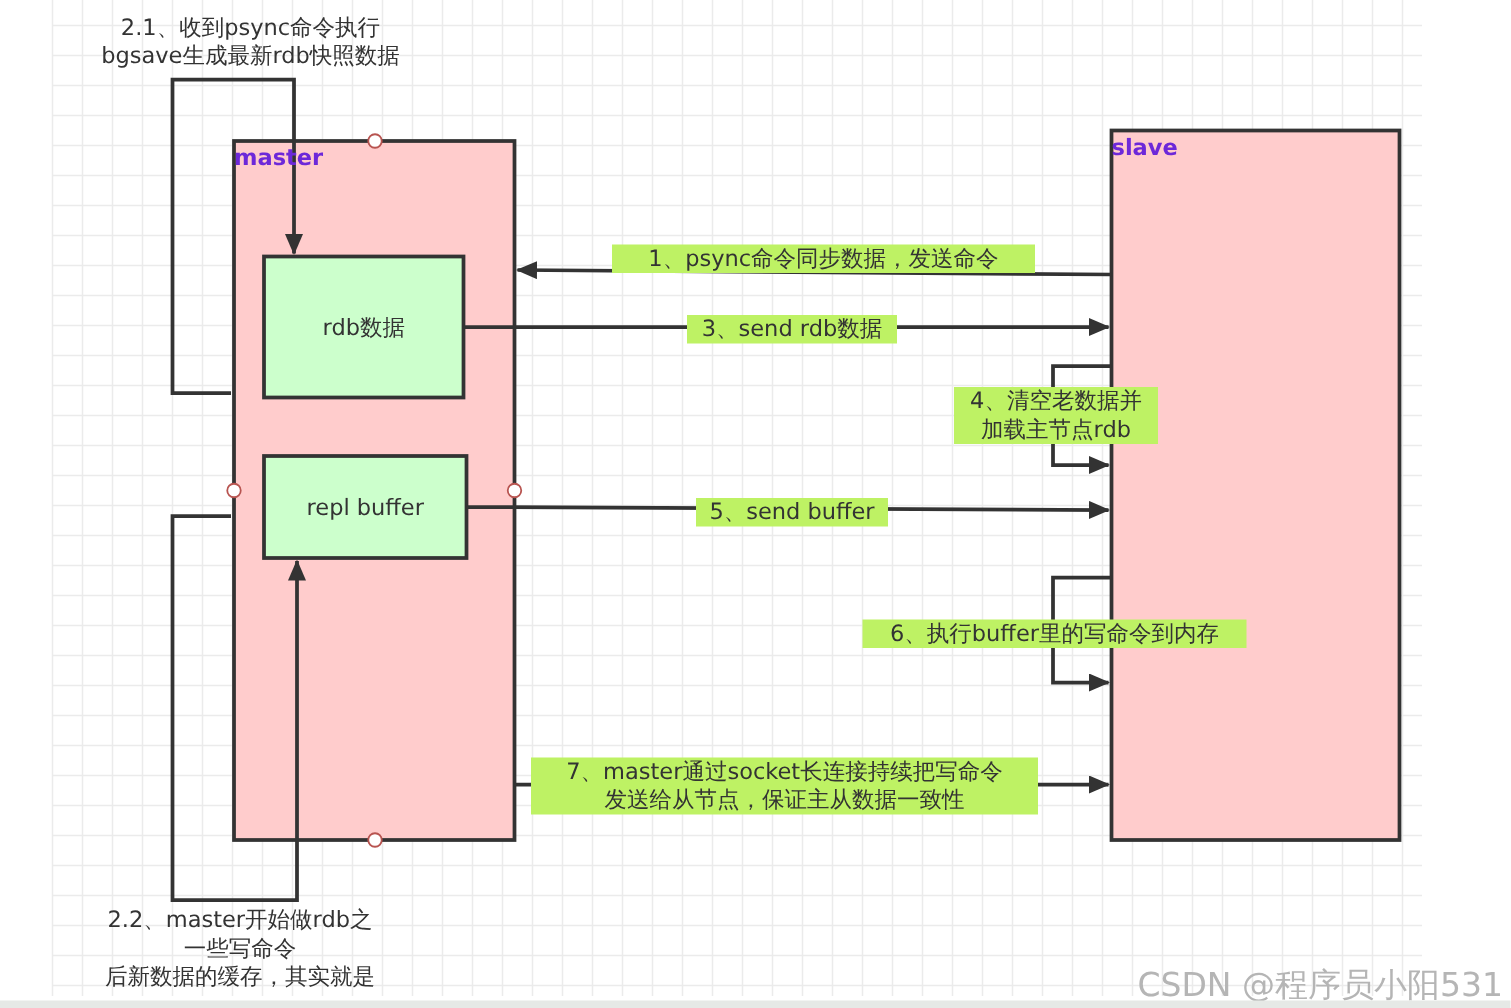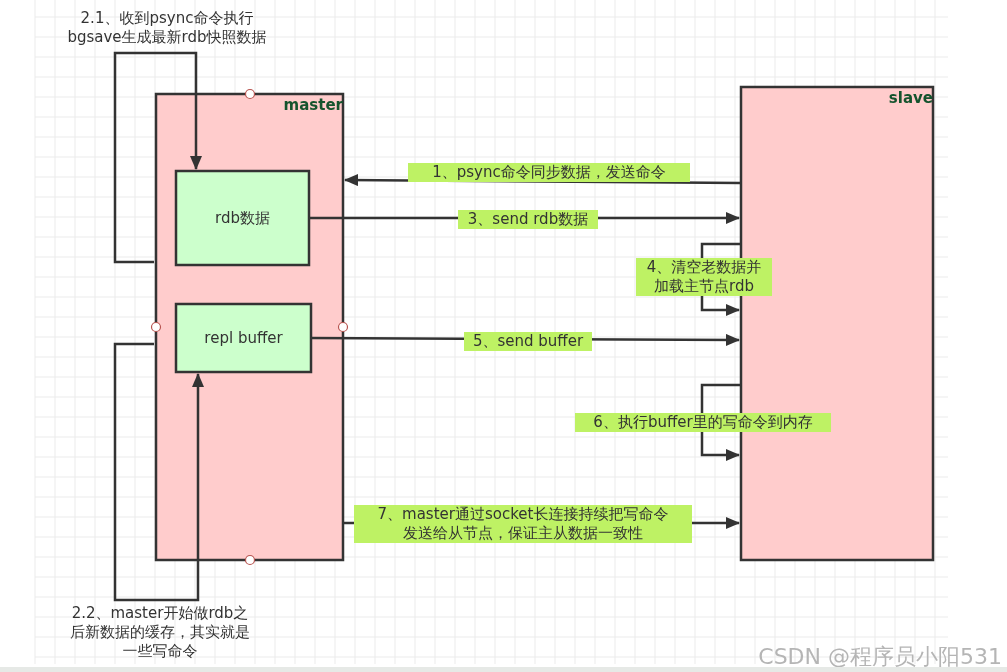--- a/index.html
+++ b/index.html
@@ -7,21 +7,21 @@
     width: 1007px; height: 672px; position: relative; overflow: hidden;
     background: #ffffff;
     font-family: "DejaVu Sans", "Liberation Sans", sans-serif;
   }
   #canvas { position: absolute; left: 0; top: 0; }
   .lbl {
     position: absolute; color: #333333; font-size: 15px; line-height: 19px;
     white-space: nowrap; text-align: center; background: #bef264;
   }
   .lbl.plain { background: transparent; }
-  .box-title { position: absolute; font-weight: bold; font-size: 15px; color: #14532d; text-align: right; }
+  .box-title { position: absolute; font-weight: bold; font-size: 15px; color: #6d28d9; text-align: left; }
   .inner-lbl { position: absolute; font-size: 15px; color: #333333; text-align: center; }
   .watermark {
     position: absolute; right: 5px; top: 642px; font-size: 22px; color: #b5b5b5;
     font-family: "DejaVu Sans", sans-serif; white-space: nowrap;
   }
   .bottom-bar { position: absolute; left: 0; top: 667px; width: 1007px; height: 5px; background: #e6e9e6; }
 </style>
 </head>
 <body>
 
@@ -171,18 +171,18 @@
 
 <div class="lbl" style="left:575px; top:413px; width:256px;">6、执行buffer里的写命令到内存</div>
 
 <div class="lbl" style="left:354px; top:505px; width:338px;">
   <div>7、master通过socket长连接持续把写命令</div>
   <div>发送给从节点，保证主从数据一致性</div>
 </div>
 
 <div class="lbl plain" style="left:40px; top:604px; width:240px;">
   <div>2.2、master开始做rdb之</div>
+  <div>一些写命令</div>
   <div>后新数据的缓存，其实就是</div>
-  <div>一些写命令</div>
 </div>
 
 <div class="watermark">CSDN @程序员小阳531</div>
 <div class="bottom-bar"></div>
 
 </body></html>

